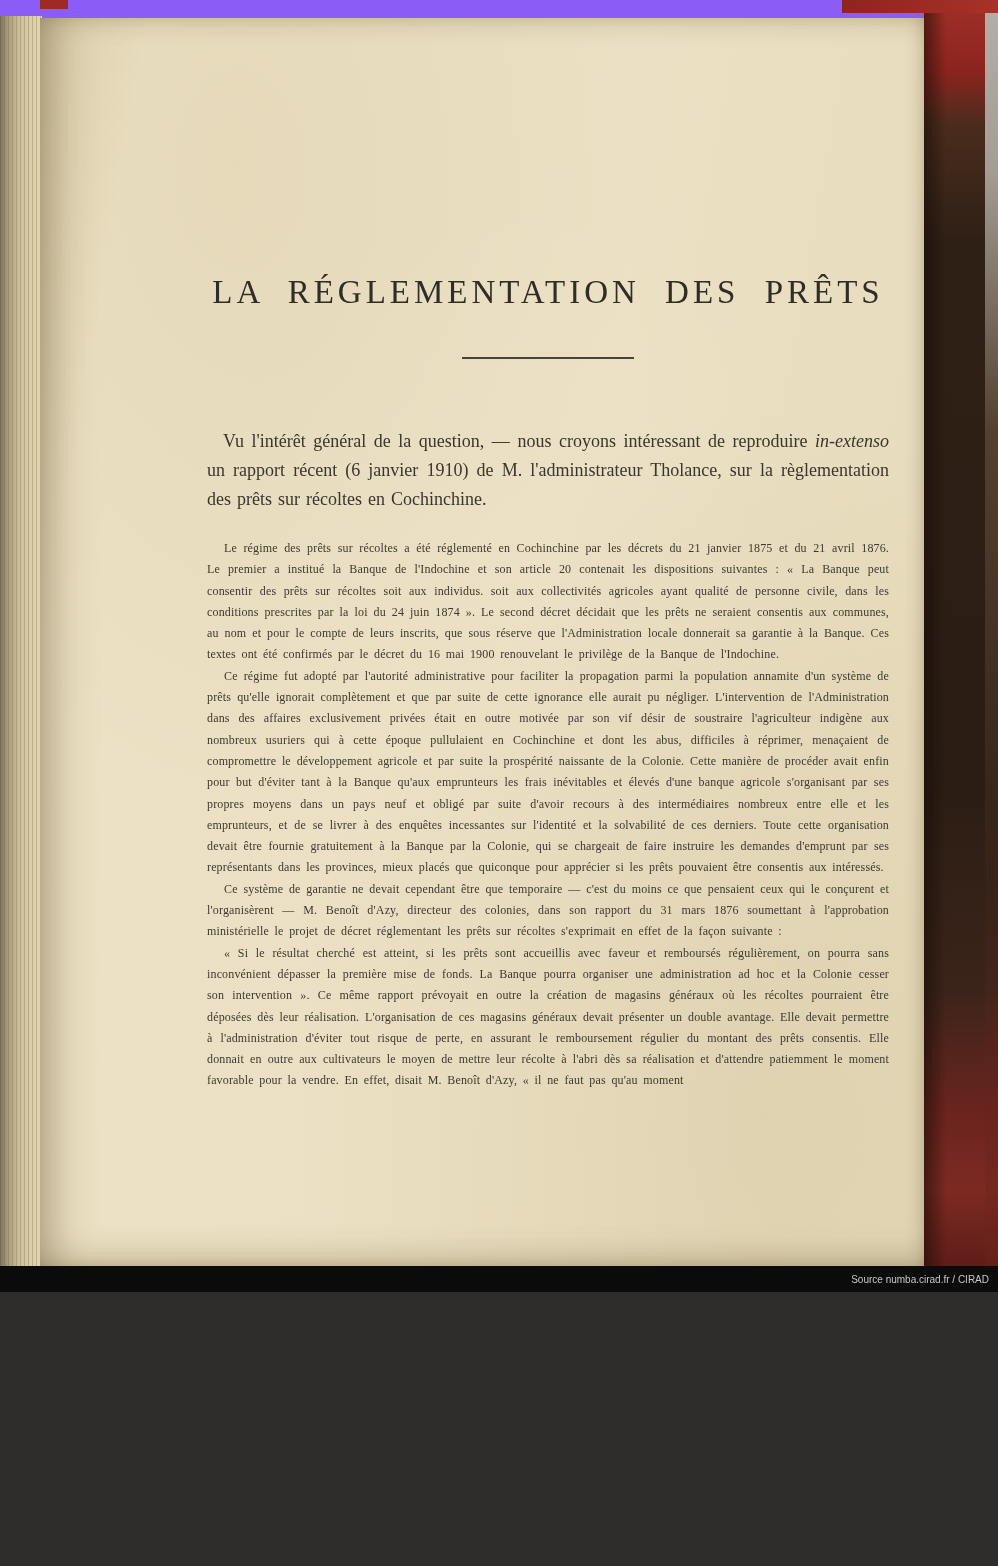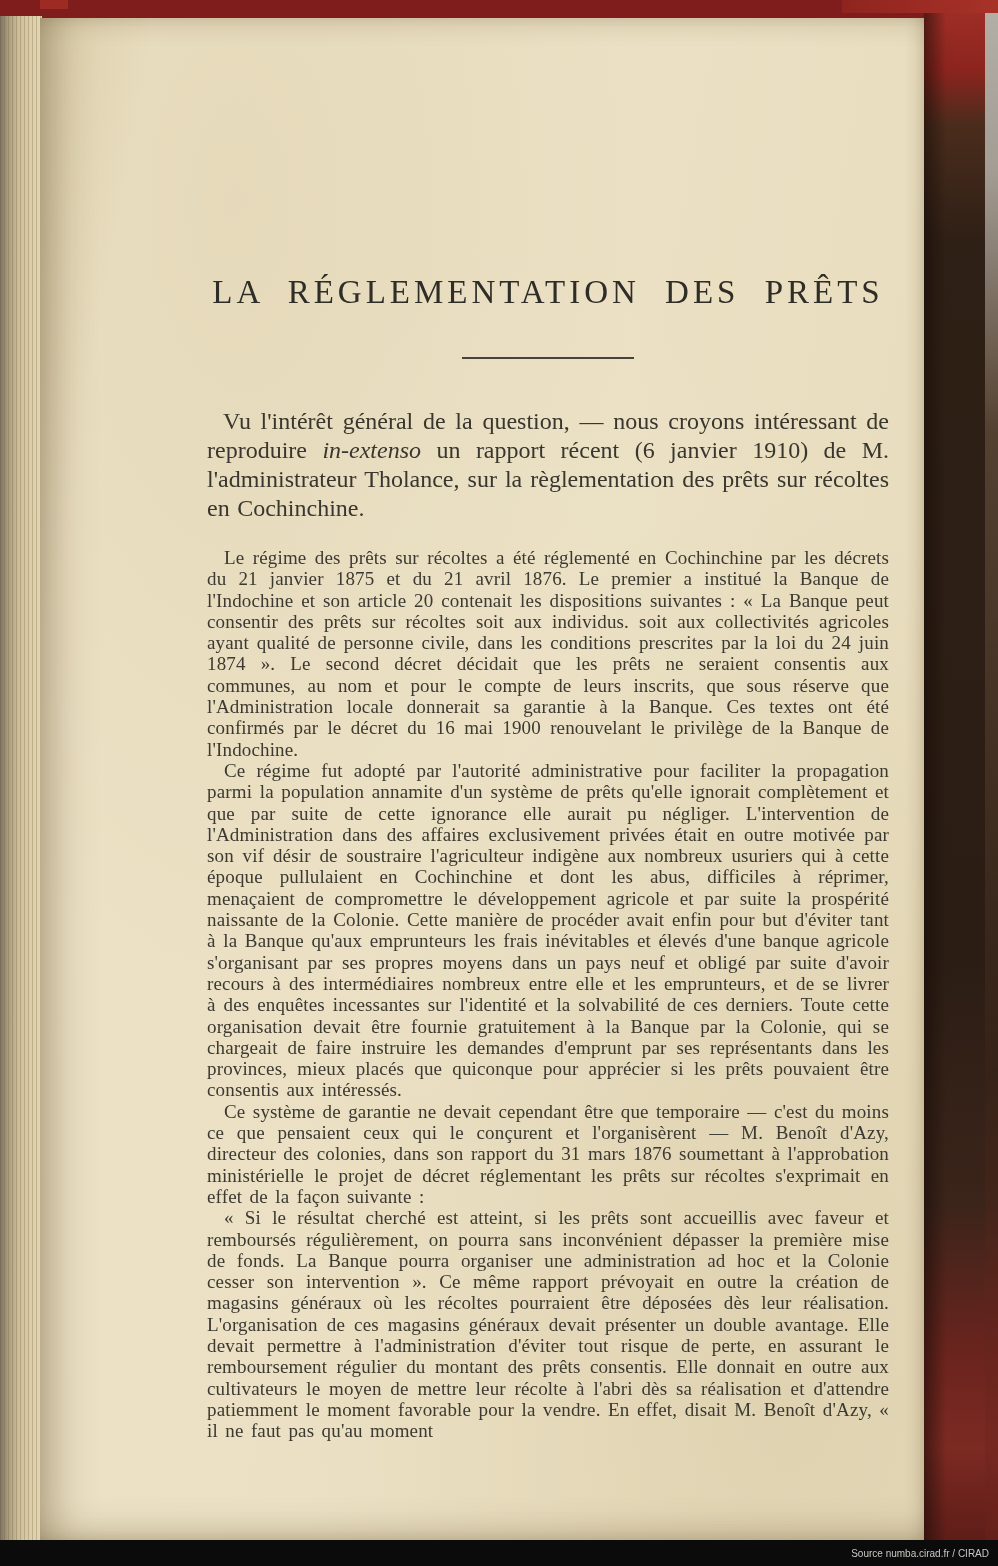--- a/index.html
+++ b/index.html
@@ -3,23 +3,23 @@
 <meta charset="utf-8">
 <title>Scanned book page — La réglementation des prêts sur récolte en Cochinchine</title>
 <style>
   * { box-sizing: border-box; }
   html, body { margin: 0; padding: 0; }
   body { background: #2e2d2b; font-family: "Liberation Serif", serif; }
 
   .scan {
     position: relative;
     width: 998px;
-    height: 1566px;
+    height: 1292px;
     margin: 0 auto;
-    background: #7f1d1d;
+    background: #8b5cf6;
     overflow: hidden;
     padding-left: 48px;
   }
 
   
   .left-edges {
     position: absolute; left: 0; top: 16px; bottom: 26px; width: 42px;
     background:
       repeating-linear-gradient(90deg, rgba(110,90,55,.28) 0 1px, rgba(0,0,0,0) 1px 4px),
       linear-gradient(90deg, #7d7363 0%, #a79a7c 18%, #cdbf9b 45%, #dccfa9 75%, #e2d6b2 100%);
@@ -85,30 +85,30 @@
     font-size: 16px; font-weight: 700;
     letter-spacing: 4.5px; word-spacing: 9px;
     text-align: center; color: #33312b;
   }
   .rule {
     width: 172px; height: 2px; background: #45433c;
     margin: 46px auto 0;
   }
 
   .intro {
-    margin: 48px 0 0;
-    font-size: 24px; line-height: 29px;
+    margin: 68px 0 0;
+    font-size: 18px; line-height: 29px;
     text-align: justify; text-indent: 16px;
     word-spacing: 1.5px; color: #38362e;
   }
   .intro em { font-style: italic; }
 
   .body-text {
     margin-top: 24px;
-    font-size: 19px; line-height: 21.3px;
+    font-size: 12px; line-height: 21.3px;
     text-align: justify; word-spacing: 2.5px;
     letter-spacing: 0.15px; color: #3b3931;
   }
   .body-text p { margin: 0; text-indent: 17px; }
 
   .footer {
     position: absolute; left: 0; right: 0; bottom: 0; height: 26px;
     background: #0b0b0b; color: #c9c7c3;
     font-family: "Liberation Sans", sans-serif; font-size: 10px;
     display: flex; align-items: center; justify-content: flex-end;

